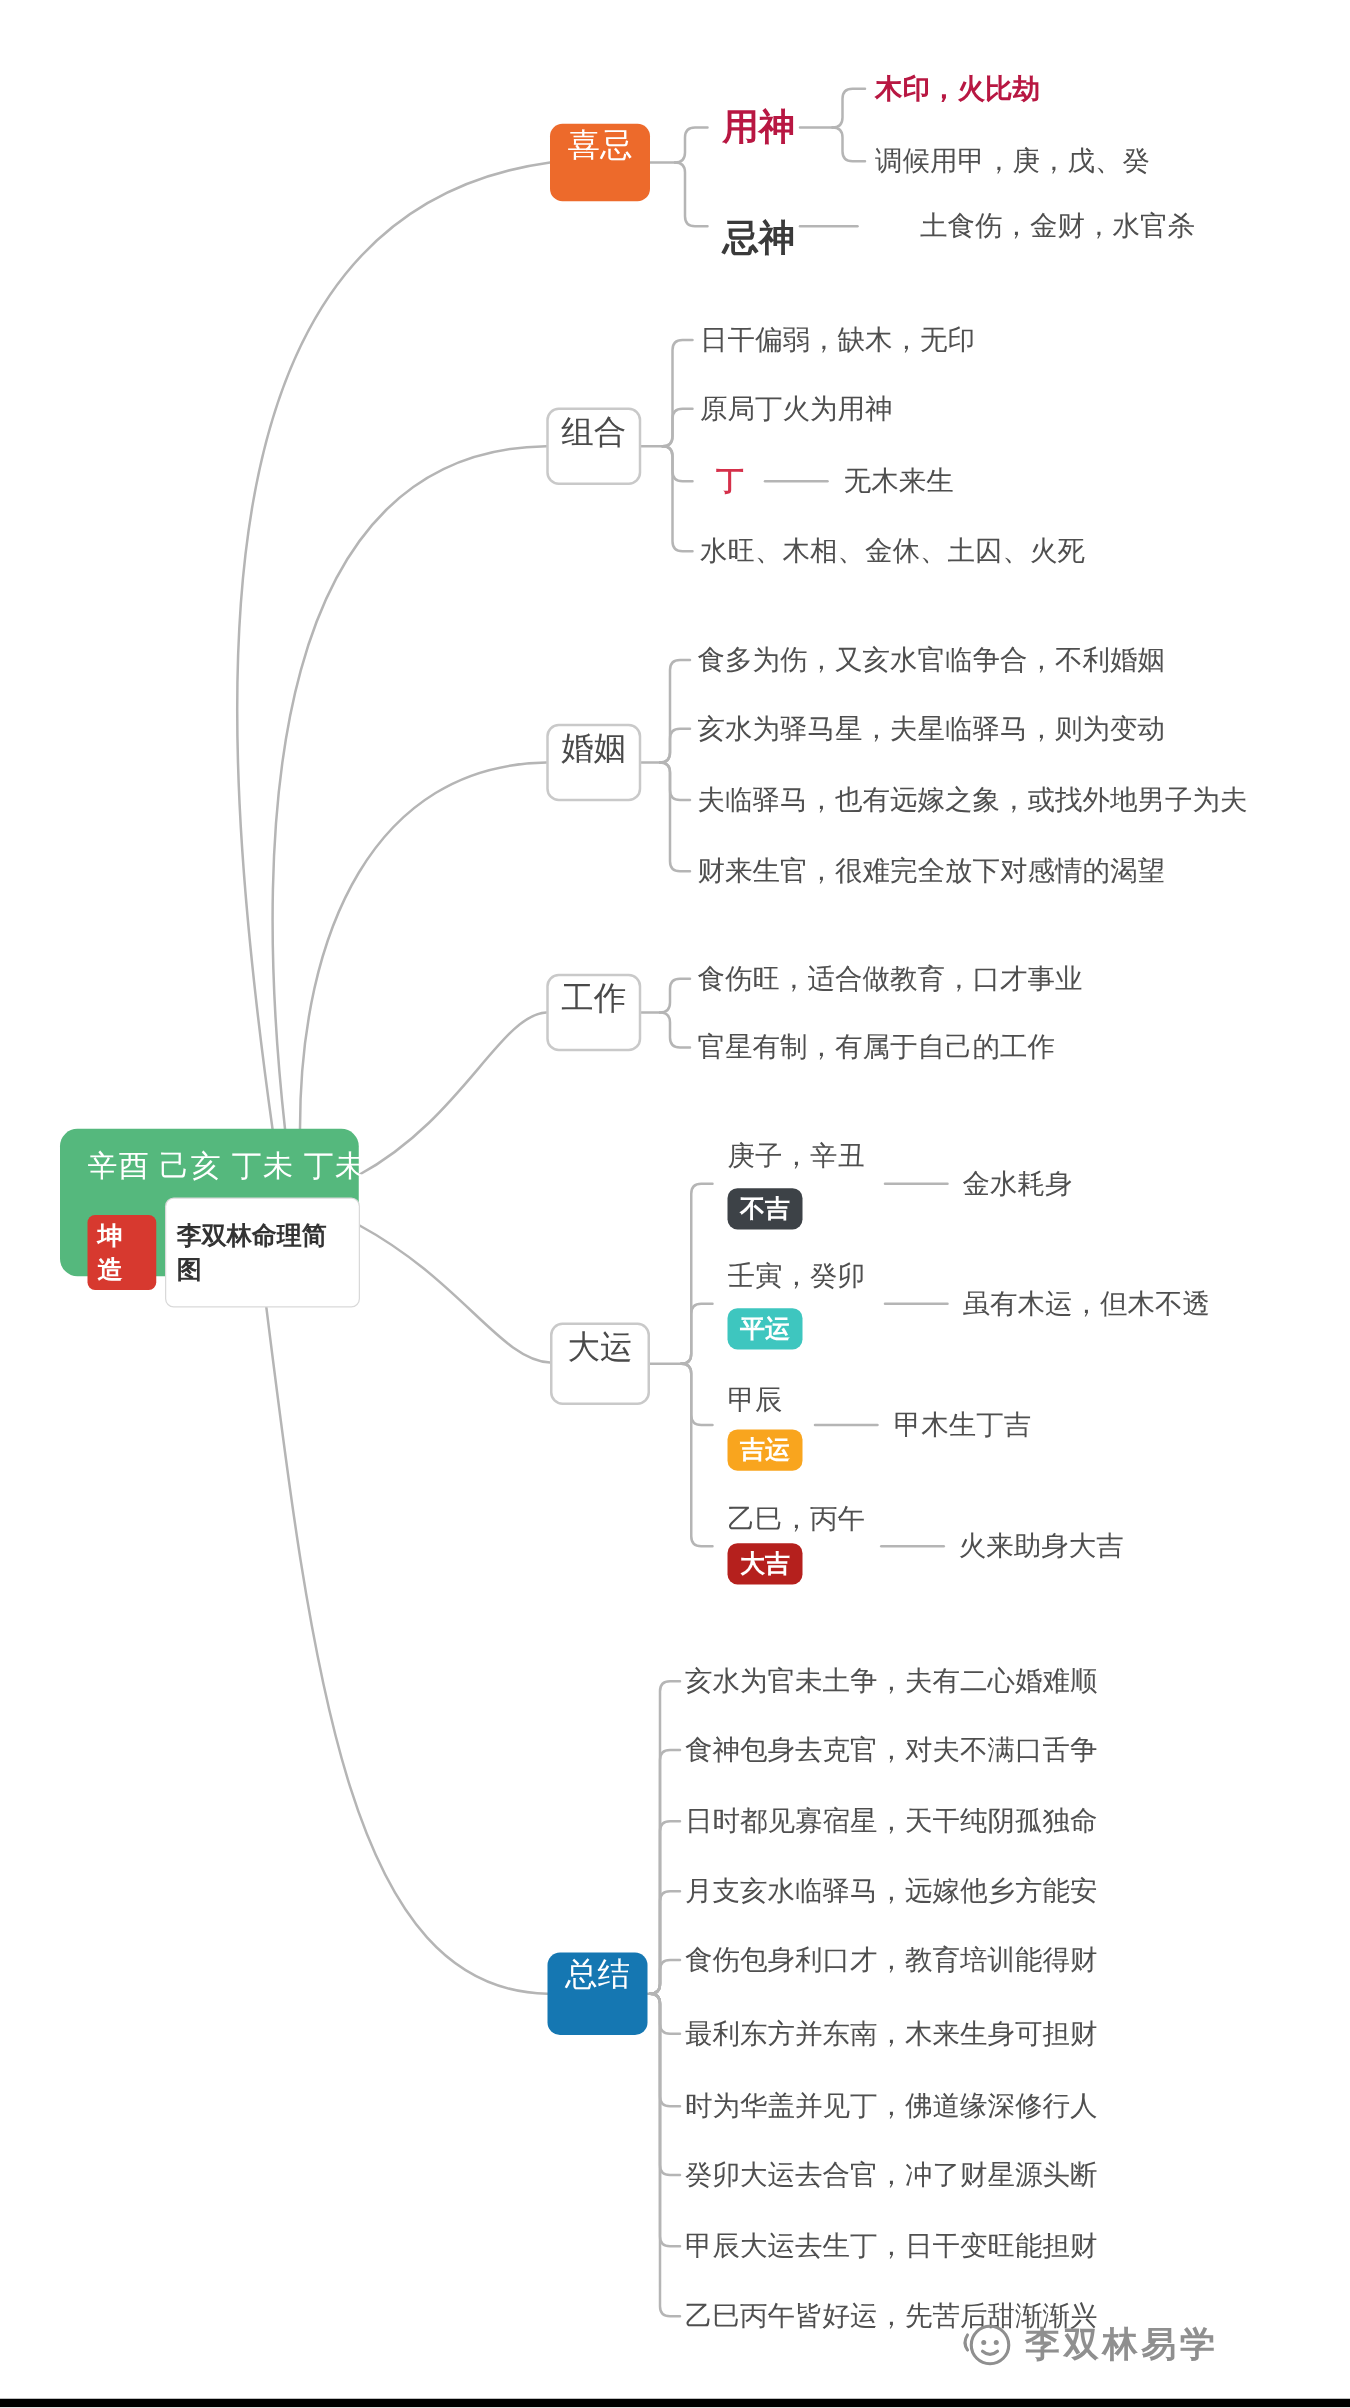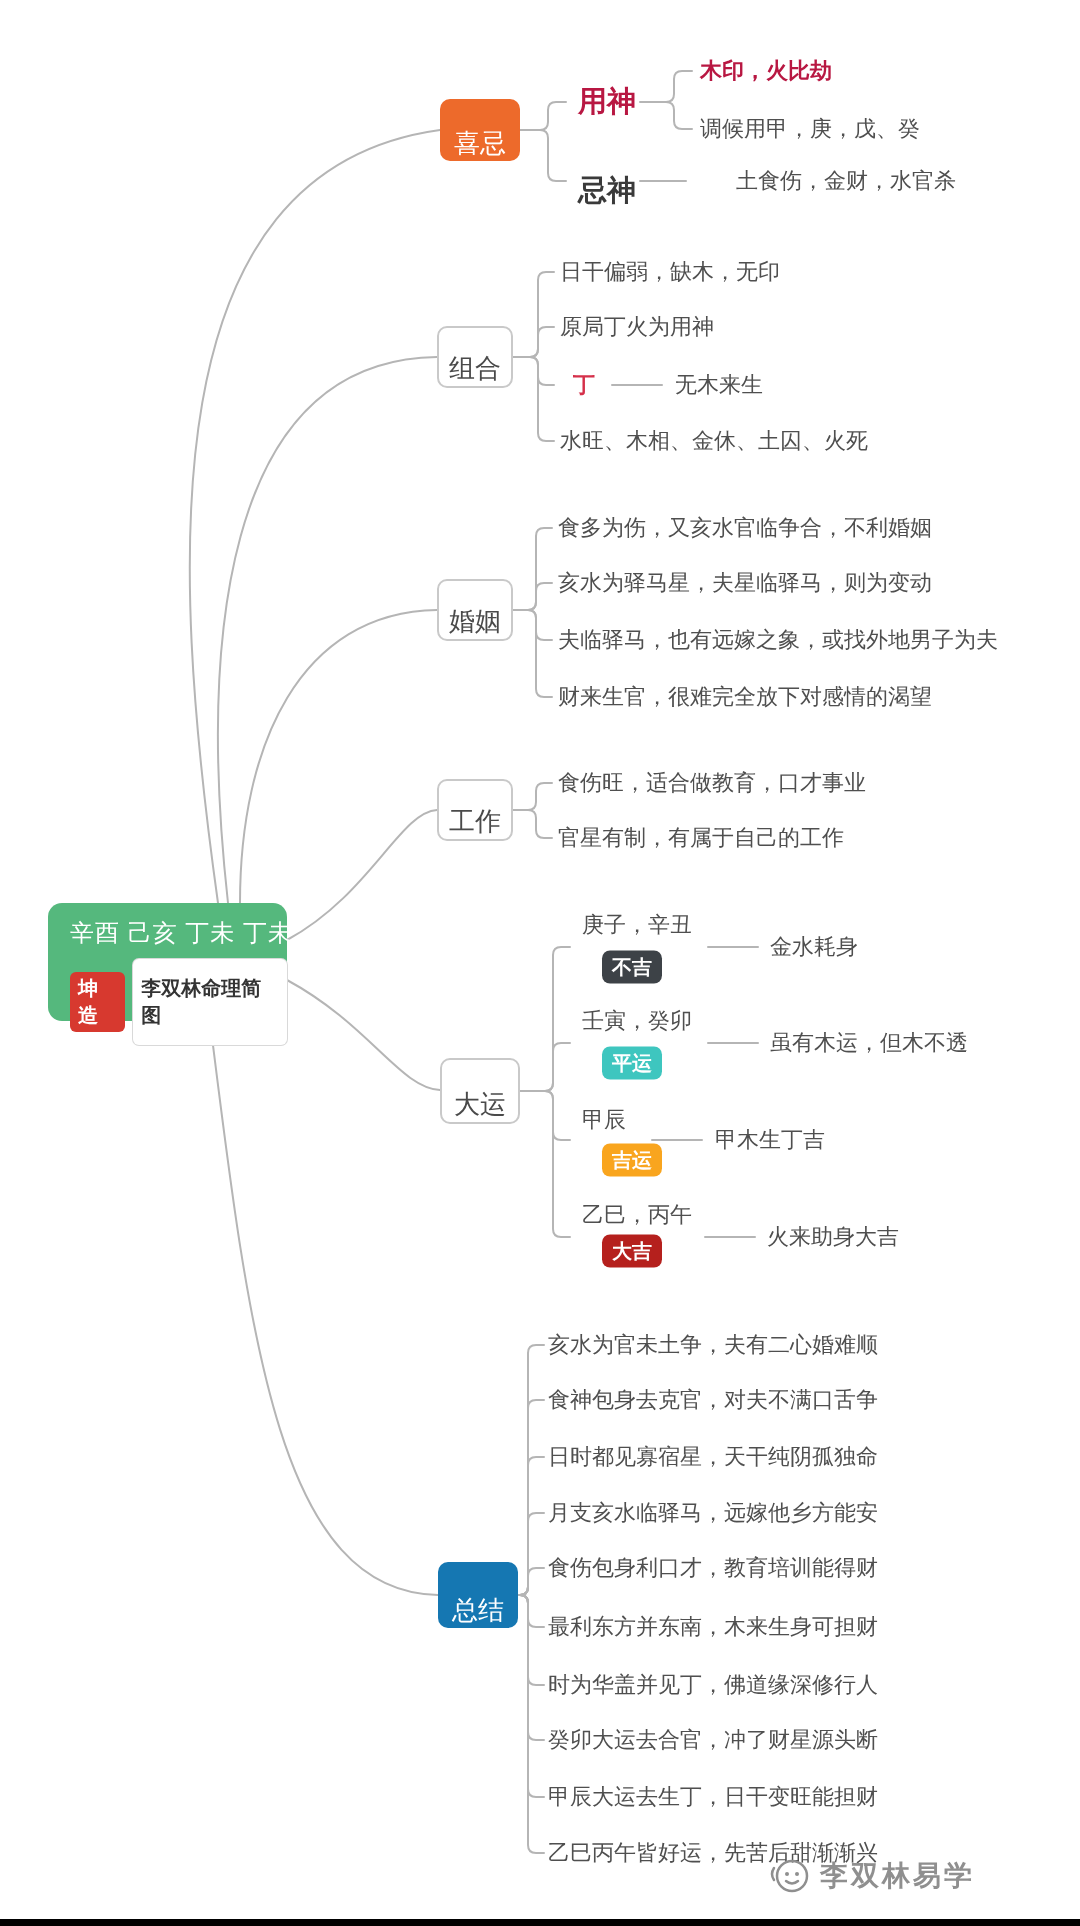--- a/index.html
+++ b/index.html
@@ -1,21 +1,21 @@
 <!DOCTYPE html>
 <html><head>
 <meta charset="utf-8">
 <style>
   html,body{margin:0;padding:0;background:#fff;}
   .canvas{position:relative;width:1080px;height:1926px;background:#fff;overflow:hidden;
           font-family:"Liberation Sans","DejaVu Sans",sans-serif;}
   svg.wires{position:absolute;left:0;top:0;pointer-events:none;}
   svg.wires path{fill:none;stroke:#b5b5b5;stroke-width:2;stroke-linecap:round;}
 
-  .node{position:absolute;border-radius:10px;display:flex;align-items:flex-end;justify-content:center;
+  .node{position:absolute;border-radius:10px;display:flex;align-items:flex-start;justify-content:center;
         font-size:26px;color:#4a4a4a;box-sizing:border-box;white-space:nowrap;font-family:Liberation Serif, serif;}
   .node-plain{background:#fff;border:2px solid #c9c9c9;}
   .node-orange{background:#ed6a2b;color:#fff;}
   .node-blue{background:#1577b2;color:#fff;}
 
   .root{position:absolute;left:48px;top:903px;width:239px;height:118px;background:#55b87d;
         border-radius:14px;box-sizing:border-box;padding:14px 0 0 22px;}
   .root-title{color:#fff;font-size:24px;letter-spacing:1px;white-space:nowrap;}
   .root-badges{display:flex;align-items:center;gap:8px;margin-top:10px;}
   .badge-red{background:#d7392f;color:#fff;font-size:20px;font-weight:bold;
@@ -23,21 +23,21 @@
   .badge-white{background:#fff;color:#333;font-size:20px;font-weight:bold;
                border-radius:6px;padding:16px 8px;box-shadow:0 0 0 1px #d9d9d9;}
 
   .leaf{position:absolute;font-size:22px;color:#4f4f4f;white-space:nowrap;transform:translateY(-50%);}
   .sub{font-weight:bold;font-size:29px;}
   .crimson{color:#b81742;font-weight:bold;}
   .red-ding{color:#d5304a;font-weight:bold;}
   .dark{color:#3a3a3a;margin-top:10px;}
 
   .pill{position:absolute;transform:translateY(-50%);font-size:20px;font-weight:bold;color:#fff;
-        border-radius:8px;padding:3px 10px;white-space:nowrap;margin-left:20px;}
+        border-radius:8px;padding:3px 10px;white-space:nowrap;}
   .p-dark{background:#3d4247;}
   .p-teal{background:#3ec6bf;}
   .p-orange{background:#f9a51e;}
   .p-red{background:#b5201d;}
 
   .watermark{position:absolute;left:768px;top:1854px;display:flex;align-items:center;gap:8px;}
   .wm-text{font-size:28px;font-weight:bold;color:#8f8f8f;letter-spacing:3px;white-space:nowrap;}
   .bottom-bar{position:absolute;left:0;top:1919px;width:1080px;height:7px;background:#000;}
 </style>
 </head>

